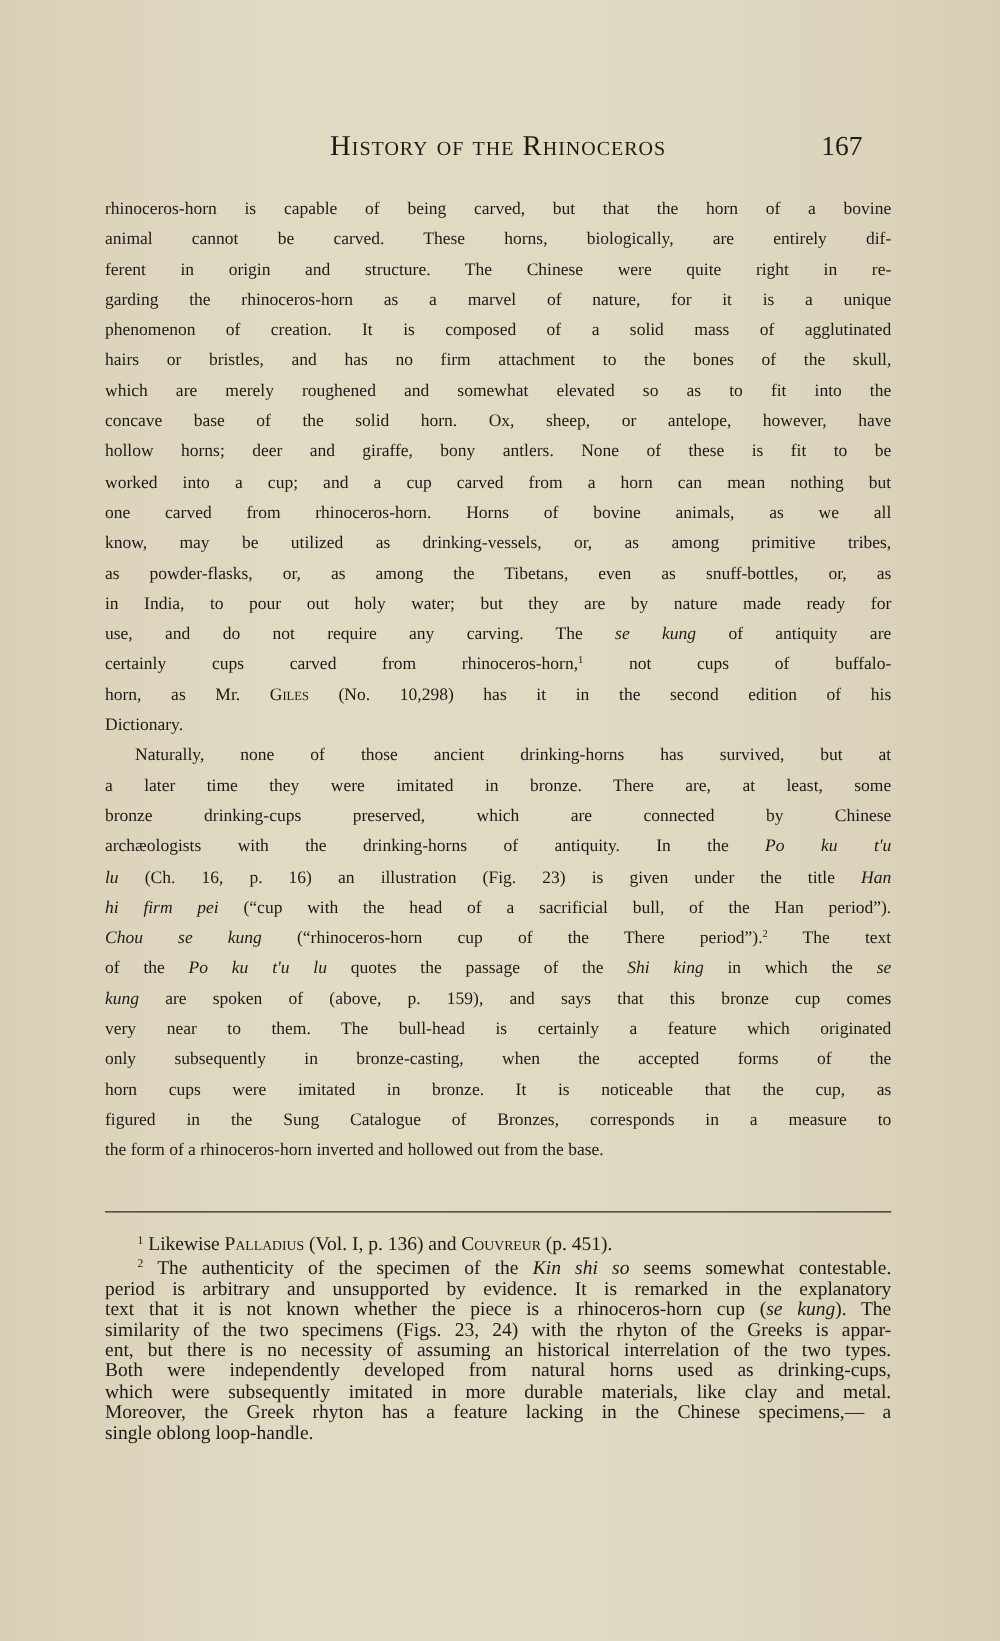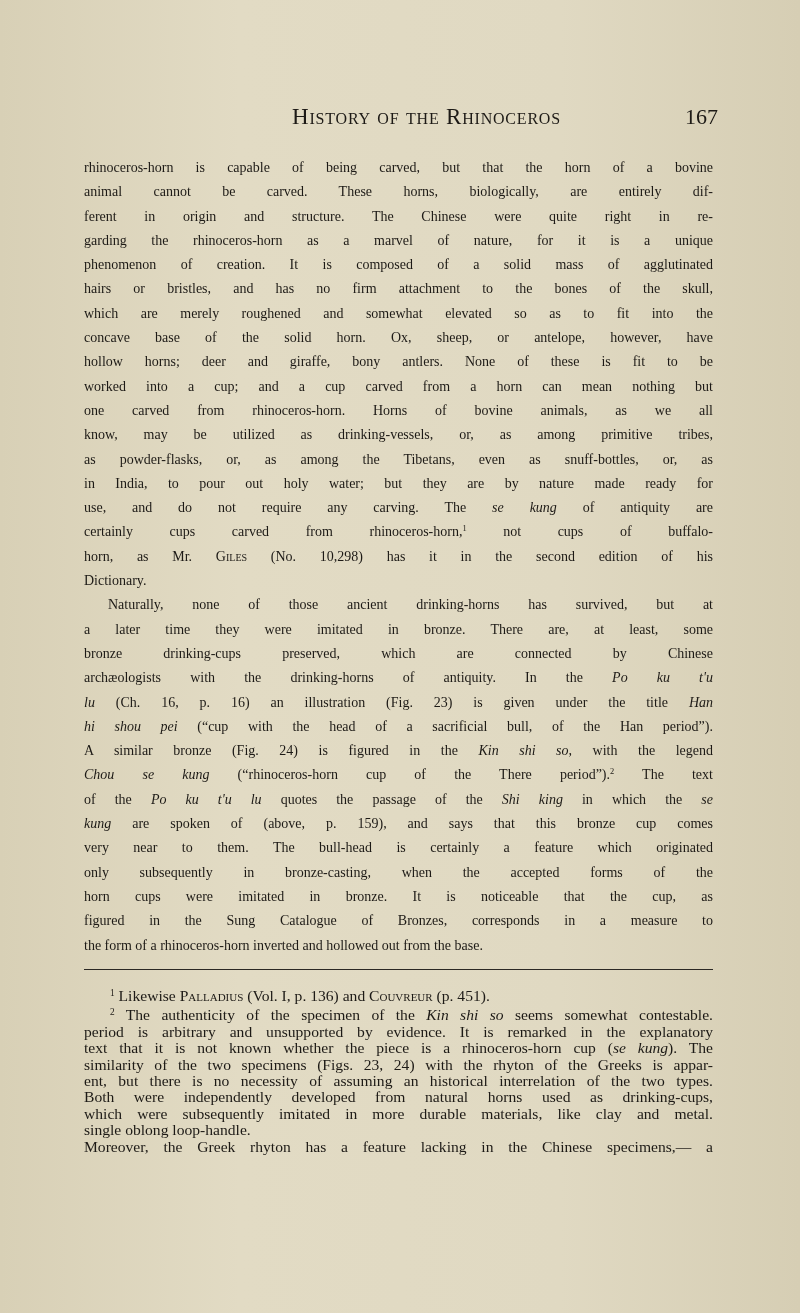--- a/index.html
+++ b/index.html
@@ -5,21 +5,21 @@
   html, body { margin: 0; padding: 0; }
   body {
     width: 800px; height: 1313px; overflow: hidden;
     background: #ddd6bf;
     background-image: linear-gradient(90deg, #d8d0b6 0%, #e2dbc4 30%, #e0d9c2 70%, #d6ceb4 100%);
     font-family: "Liberation Serif", "DejaVu Serif", serif;
     color: #1d1a16;
     position: relative;
   }
   .header {
-    position: absolute; top: 104px; left: 264px; width: 500px; height: 36px; margin-left: 28px;
+    position: absolute; top: 104px; left: 264px; width: 500px; height: 36px;
   }
   .running-head {
     position: absolute; left: 0; top: 0;
     font-size: 23px; font-variant: small-caps; letter-spacing: 0.8px;
   }
   .page-number {
     position: absolute; left: 393px; top: 0; font-size: 22px;
   }
   .body-text {
     position: absolute; left: 84px; top: 156px; width: 629px;
@@ -82,24 +82,21 @@
   <div class="line indent">Naturally, none of those ancient drinking-horns has survived, but at</div>
   <div class="line">a later time they were imitated in bronze.  There are, at least, some</div>
   <div class="line">bronze drinking-cups preserved, which are connected by Chinese</div>
   <div class="line">
     <span>archæologists with the drinking-horns of antiquity.  In the </span><i>Po ku t'u</i>
   </div>
   <div class="line">
     <i>lu</i><span> (Ch. 16, p. 16) an illustration (Fig. 23) is given under the title </span><i>Han</i>
   </div>
   <div class="line">
-    <i>hi shou pei</i><span> (“cup with the head of a sacrificial bull, of the Han period”).</span>
-  </div>
-  <div class="line">
-    <span>A similar bronze (Fig. 24) is figured in the </span><i>Kin shi so</i><span>, with the legend</span>
+    <i>hi firm pei</i><span> (“cup with the head of a sacrificial bull, of the Han period”).</span>
   </div>
   <div class="line">
     <i>Chou se kung</i><span> (“rhinoceros-horn cup of the There period”).</span><sup>2</sup><span>  The text</span>
   </div>
   <div class="line">
     <span>of the </span><i>Po ku t'u lu</i><span> quotes the passage of the </span><i>Shi king</i><span> in which the </span><i>se</i>
   </div>
   <div class="line">
     <i>kung</i><span> are spoken of (above, p. 159), and says that this bronze cup comes</span>
   </div>
@@ -120,15 +117,15 @@
     <sup>2</sup><span> The authenticity of the specimen of the </span><i>Kin shi so</i><span> seems somewhat contestable.</span>
   </div>
   <div class="fn-line">period is arbitrary and unsupported by evidence.  It is remarked in the explanatory</div>
   <div class="fn-line">
     <span>text that it is not known whether the piece is a rhinoceros-horn cup (</span><i>se kung</i><span>).  The</span>
   </div>
   <div class="fn-line">similarity of the two specimens (Figs. 23, 24) with the rhyton of the Greeks is appar-</div>
   <div class="fn-line">ent, but there is no necessity of assuming an historical interrelation of the two types.</div>
   <div class="fn-line">Both were independently developed from natural horns used as drinking-cups,</div>
   <div class="fn-line">which were subsequently imitated in more durable materials, like clay and metal.</div>
+  <div class="fn-line">Moreover, the Greek rhyton has a feature lacking in the Chinese specimens,— a</div>
   <div class="fn-line last">single oblong loop-handle.</div>
-  <div class="fn-line">Moreover, the Greek rhyton has a feature lacking in the Chinese specimens,— a</div>
 </div>
 
 </body></html>

